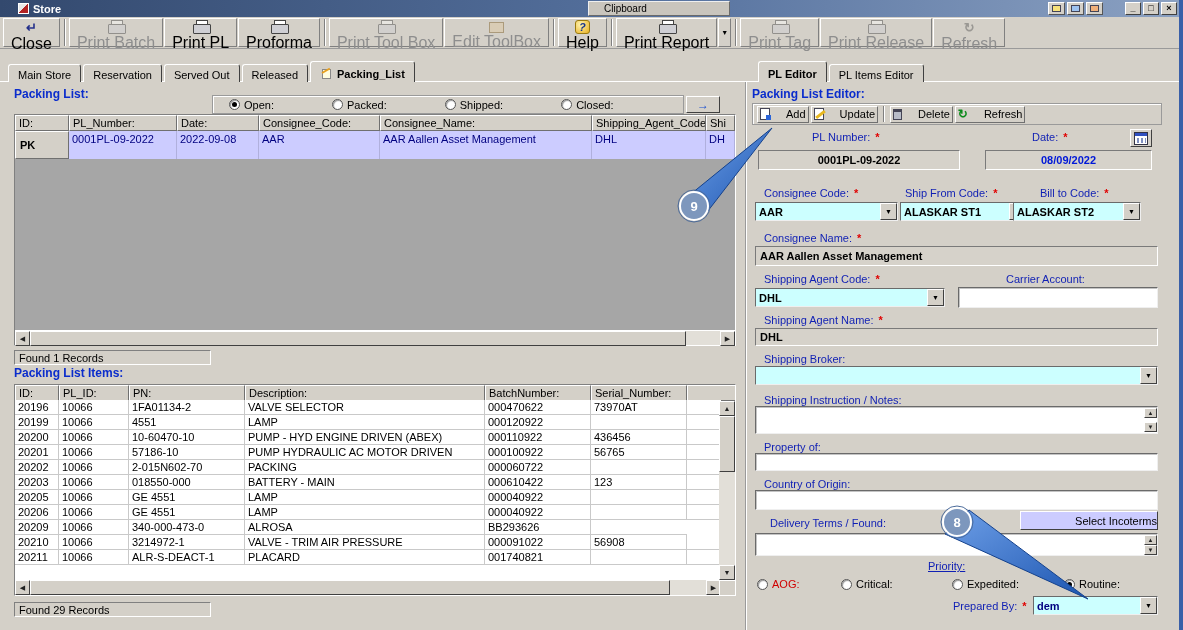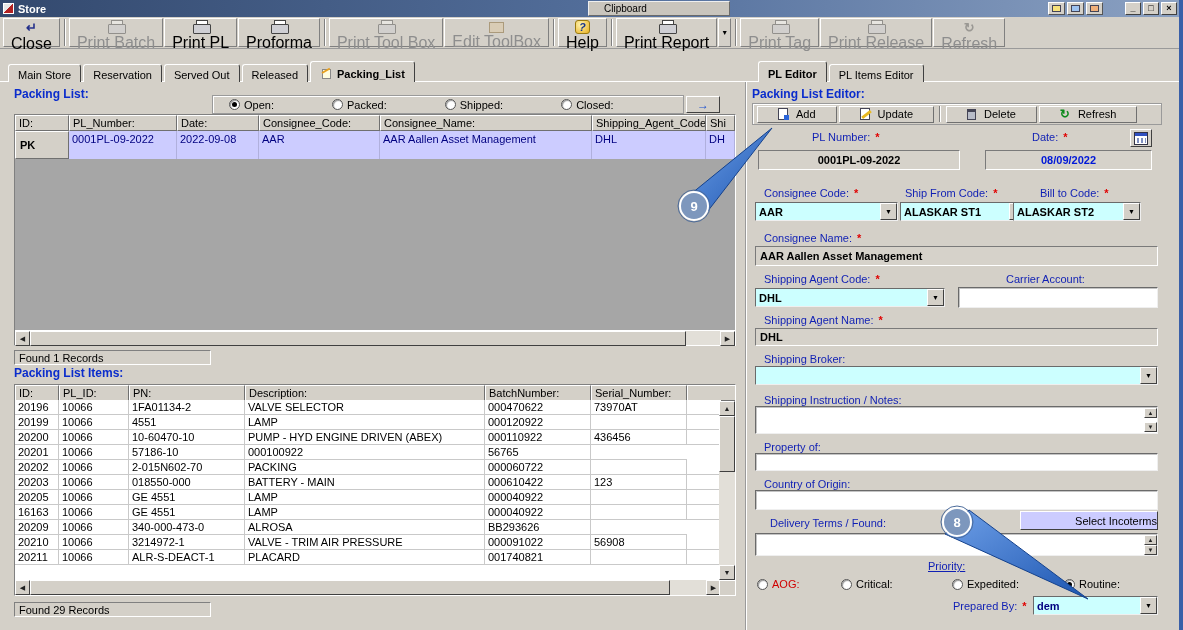--- a/index.html
+++ b/index.html
@@ -1,20 +1,20 @@
 <!DOCTYPE html>
 <html><head>
 <meta charset="utf-8">
 <style>
 *{box-sizing:border-box;margin:0;padding:0}
 html,body{width:1183px;height:630px}
 body{position:relative;background:#d4d0c8;font-family:"Liberation Sans",sans-serif;font-size:11px;color:#000;overflow:hidden}
 
 
-#titlebar{position:absolute;left:0;top:0;width:100%;height:17px;background:linear-gradient(90deg,#33496e,#55719e 55%,#8ba1c2);display:flex;align-items:center;padding:0 3px;color:#fff}
+#titlebar{position:absolute;left:0;top:0;width:100%;height:17px;background:linear-gradient(90deg,#33496e,#55719e 55%,#8ba1c2);display:flex;align-items:center;padding:0 18px;color:#fff}
 .appico{width:11px;height:11px;background:linear-gradient(135deg,#e8e8e8 45%,#b22222 45%);border:1px solid #fff;margin-right:4px}
 .apptitle{font-weight:bold;font-size:11px}
 #clipboard{position:absolute;left:588px;top:1px;width:142px;height:15px;background:#c9c5bd;border:1px solid;border-color:#efefef #6a6a6a #6a6a6a #efefef;color:#000;display:flex;align-items:center;padding:0 15px;font-size:10px}
 #tbtools{position:absolute;left:1048px;top:2px;display:flex;gap:2px}
 .ttb{width:17px;height:13px;background:#d4d0c8;border:1px solid;border-color:#fff #555 #555 #fff;display:flex;align-items:center;justify-content:center}
 .tti{width:9px;height:7px;border:1px solid #445}
 .tti1{background:#f7e27a}.tti2{background:#9ec3f0}.tti3{background:#f0b07a}
 #winbtns{position:absolute;right:6px;top:2px;display:flex;gap:2px}
 .wb{width:16px;height:13px;background:#d4d0c8;border:1px solid;border-color:#fff #404040 #404040 #fff;color:#000;font-size:9px;line-height:10px;text-align:center;font-weight:bold}
 #rightedge{position:absolute;right:0;top:0;width:4px;height:630px;background:#3a5fa8;z-index:6}
@@ -79,21 +79,21 @@
 .gc-fill{border-right:none}
 #vscroll2{position:absolute;right:0;top:16px;bottom:15px;width:16px;background:#dedbd4;display:flex;flex-direction:column}
 #vscroll2 .sb-btn{width:16px}
 #vscroll2 .sb-thumb{width:16px;height:56px}
 #vscroll2 .sb-track{flex:1}
 #hscroll2{position:absolute;left:0;bottom:0;width:706px;height:15px;display:flex;background:#dedbd4}
 #corner2{position:absolute;right:0;bottom:0;width:16px;height:15px;background:#d4d0c8;border-top:1px solid #fff;border-left:1px solid #fff}
 
 
 #edbar{position:absolute;left:752px;top:103px;width:410px;height:22px;border:1px solid #9a9a9a;box-shadow:inset 1px 1px 0 #fff;display:flex;align-items:center;padding:0 4px;gap:2px;background:#d4d0c8}
-.ebtn{height:17px;background:#d4d0c8;border:1px solid;border-color:#fff #707070 #707070 #fff;display:flex;align-items:center;gap:8px;padding:0 20px;font-size:11px;white-space:nowrap}
+.ebtn{height:17px;background:#d4d0c8;border:1px solid;border-color:#fff #707070 #707070 #fff;display:flex;align-items:center;gap:16px;padding:0 2px;font-size:11px;white-space:nowrap}
 .esep{width:0;height:16px;border-left:1px solid #808080;border-right:1px solid #fff;margin:0 3px}
 .i-page{width:10px;height:12px;background:#fff;border:1px solid #445;position:relative}
 .i-page.add::after{content:"";position:absolute;right:-2px;bottom:-1px;width:5px;height:5px;background:#2a64d8}
 .i-page.upd::after{content:"";position:absolute;left:0;top:4px;width:11px;height:3px;background:#e8b820;transform:rotate(-38deg)}
 .i-trash{width:9px;height:11px;background:#b8bcc8;border:1px solid #445;border-top:3px solid #445}
 .i-refresh-g{color:#0a8a1a;font-weight:bold;font-size:12px;line-height:12px}
 .elbl{position:absolute;color:#0f1fb4;white-space:nowrap}
 .req{color:#e00000;font-weight:bold;margin-left:5px}
 .redlbl{color:#d00000}
 .disp{position:absolute;background:#d6d2ca;border:1px solid;border-color:#7a7a7a #fff #fff #7a7a7a;font-weight:bold;display:flex;align-items:center;padding:0 4px;overflow:hidden;white-space:nowrap}
@@ -330,20 +330,21 @@
       <span class="gc">10-60470-10</span>
       <span class="gc">PUMP - HYD ENGINE DRIVEN (ABEX)</span>
       <span class="gc">000110922</span>
       <span class="gc">436456</span>
       <span class="gc gc-fill"></span>
     </div>
   <div class="g2row">
       <span class="gc">20201</span>
       <span class="gc">10066</span>
       <span class="gc">57186-10</span>
+      <span class="gc">PUMP HYDRAULIC AC MOTOR DRIVEN</span>
       <span class="gc">000100922</span>
       <span class="gc">56765</span>
       <span class="gc gc-fill"></span>
     </div>
   <div class="g2row">
       <span class="gc">20202</span>
       <span class="gc">10066</span>
       <span class="gc">2-015N602-70</span>
       <span class="gc">PACKING</span>
       <span class="gc">000060722</span>
@@ -362,21 +363,21 @@
   <div class="g2row">
       <span class="gc">20205</span>
       <span class="gc">10066</span>
       <span class="gc">GE 4551</span>
       <span class="gc">LAMP</span>
       <span class="gc">000040922</span>
       <span class="gc"></span>
       <span class="gc gc-fill"></span>
     </div>
   <div class="g2row">
-      <span class="gc">16163</span>
+      <span class="gc">20206</span>
       <span class="gc">10066</span>
       <span class="gc">GE 4551</span>
       <span class="gc">LAMP</span>
       <span class="gc">000040922</span>
       <span class="gc"></span>
       <span class="gc gc-fill"></span>
     </div>
   <div class="g2row">
       <span class="gc">20209</span>
       <span class="gc">10066</span>

